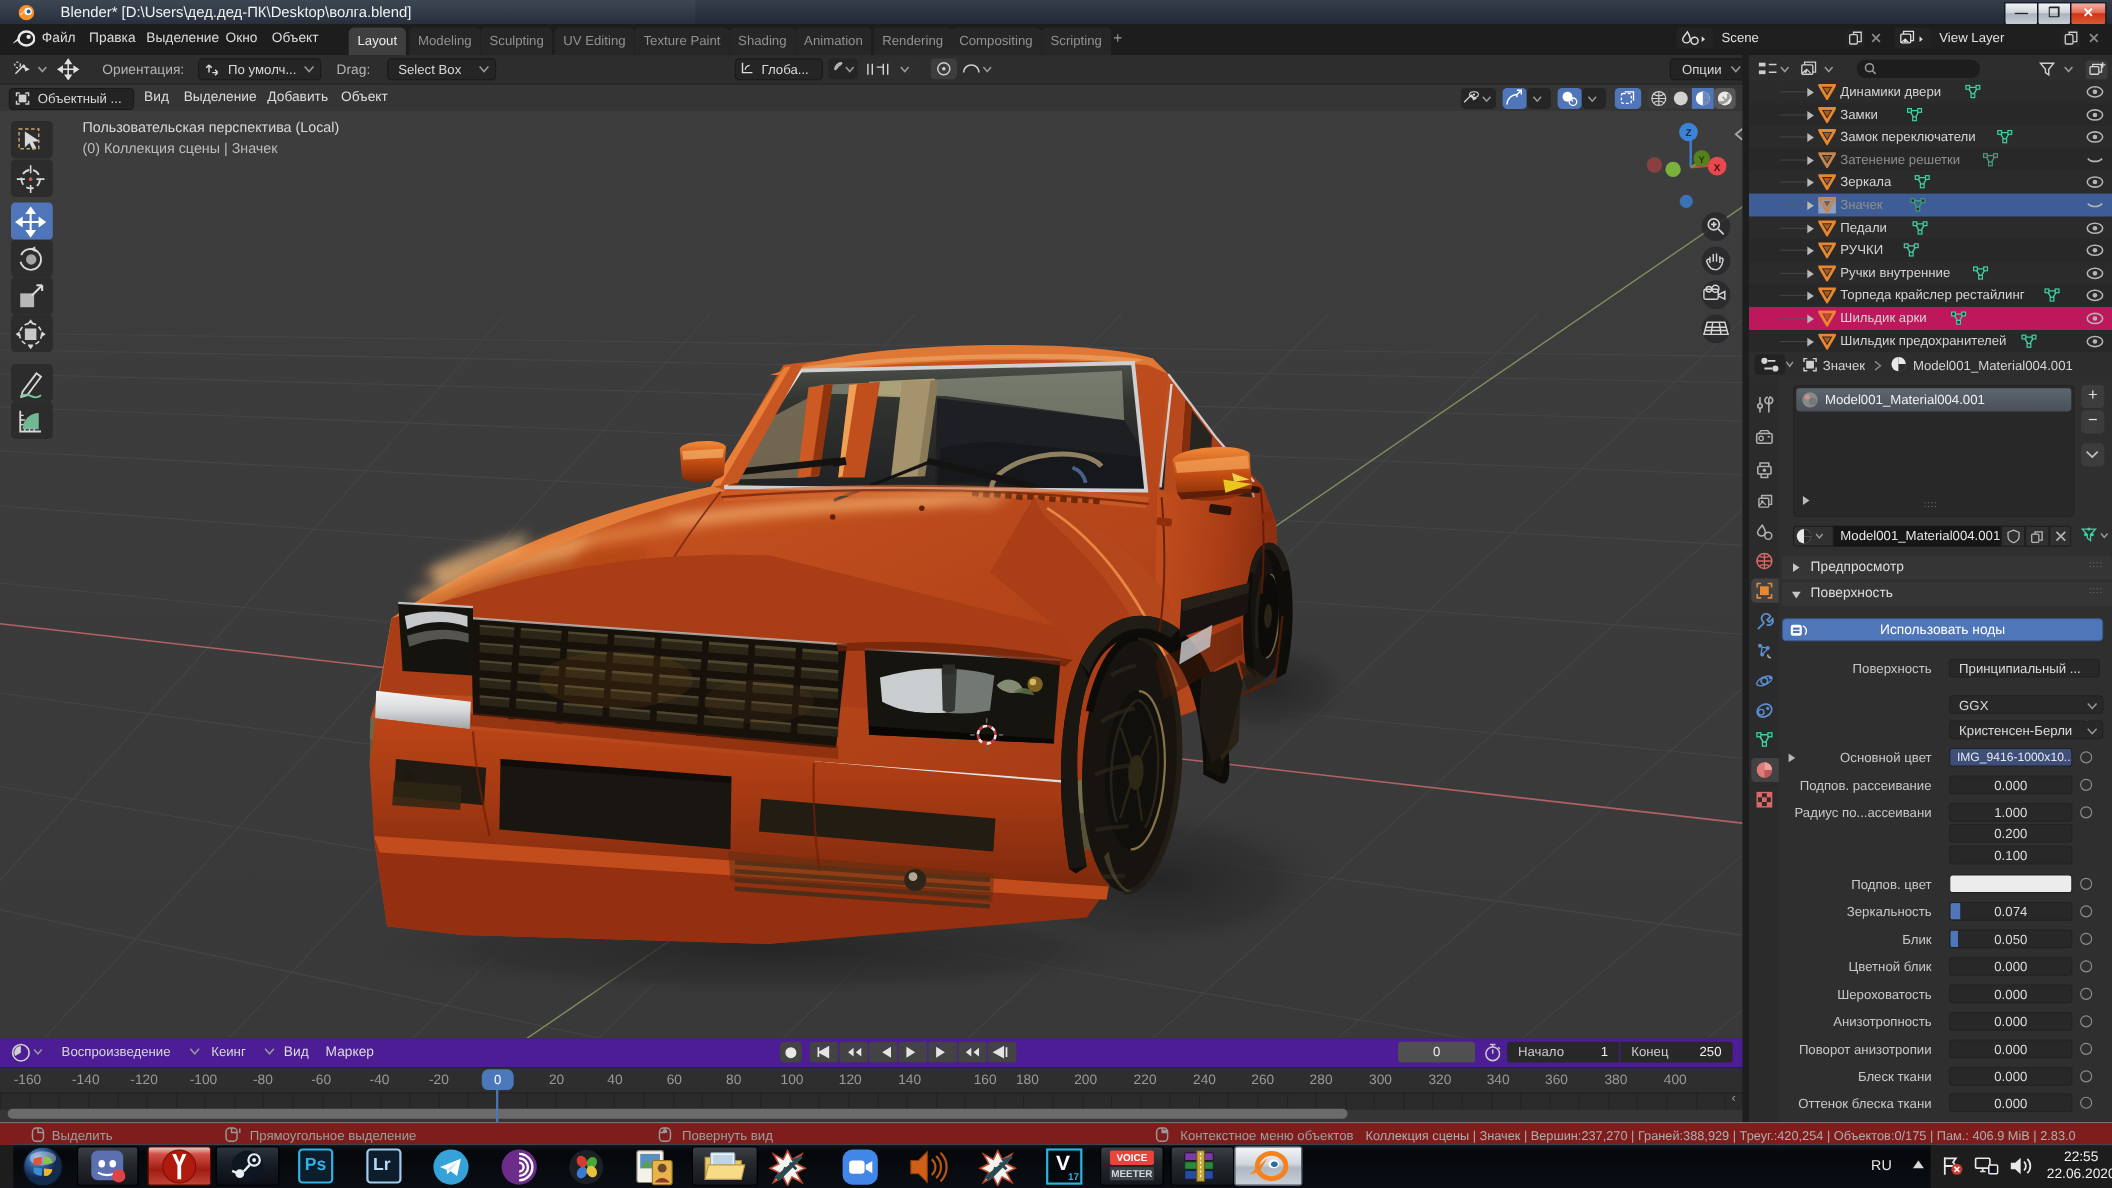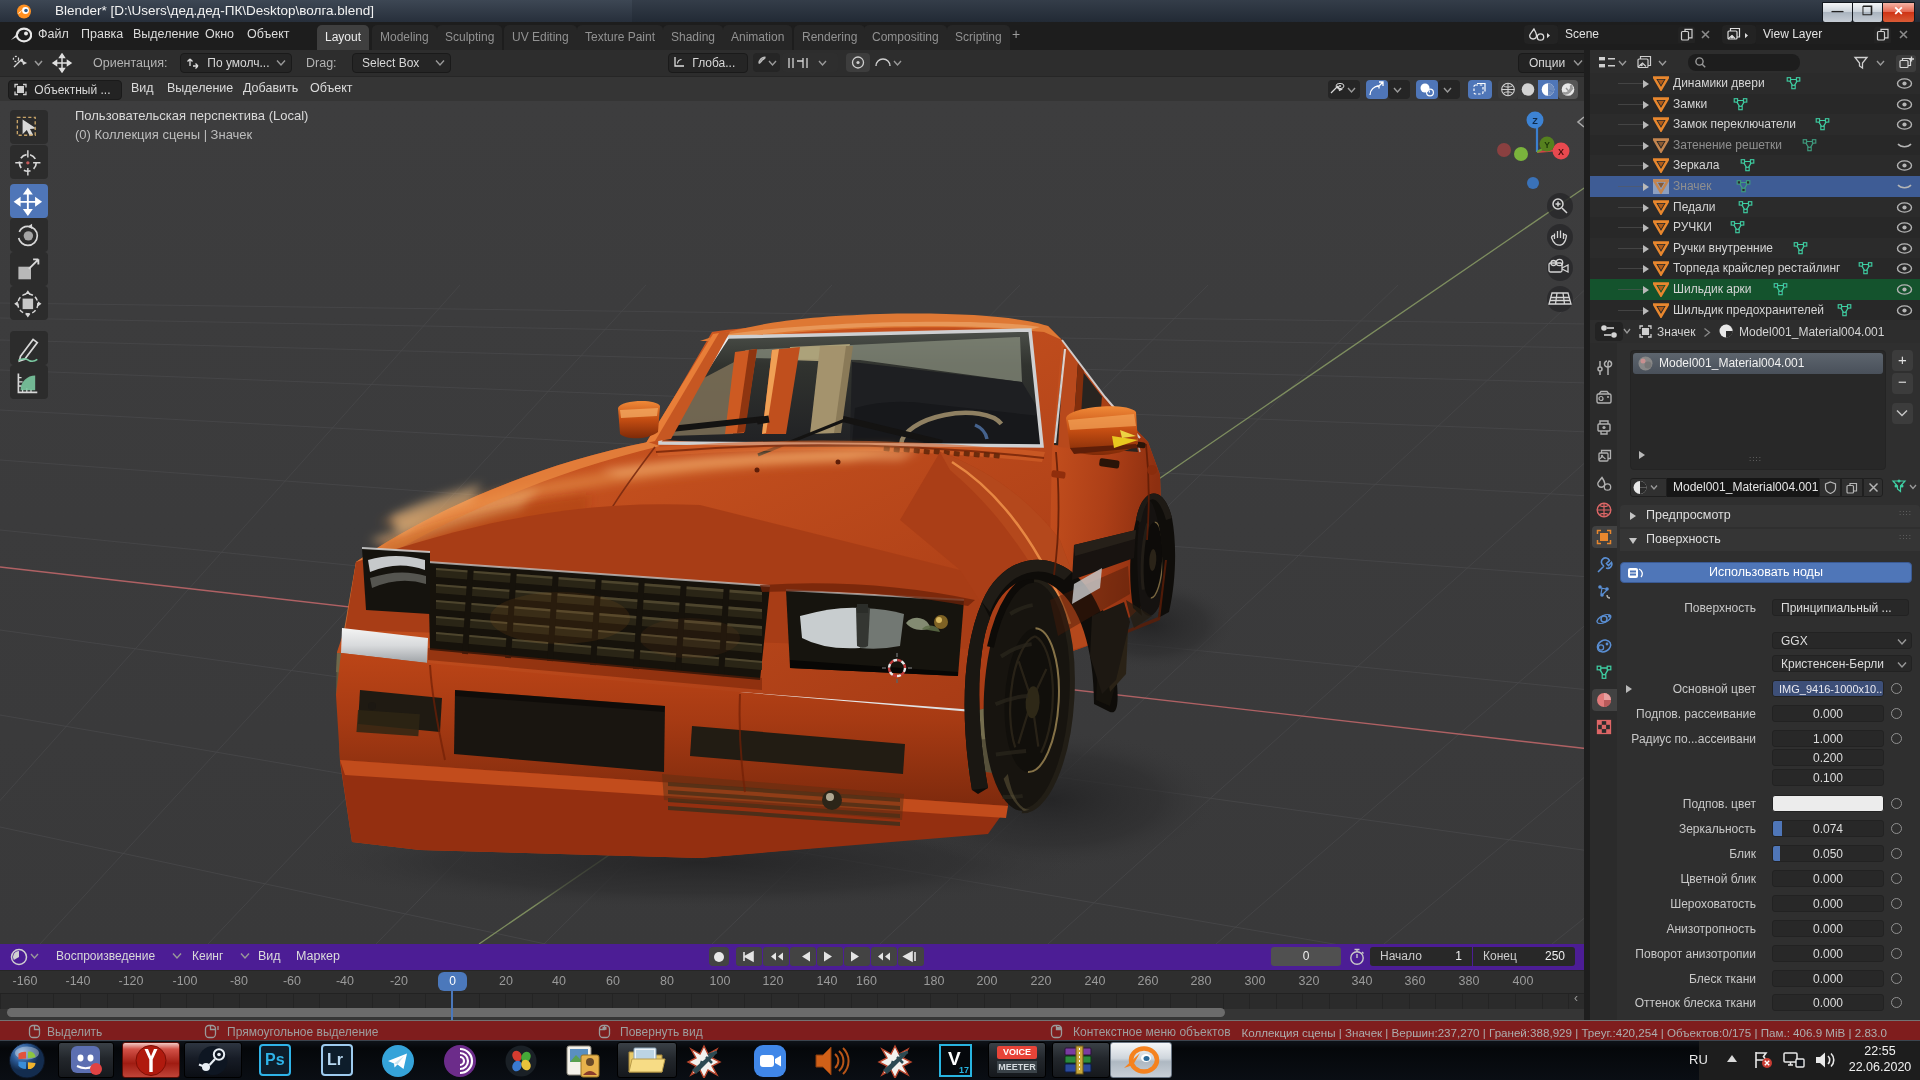--- a/index.html
+++ b/index.html
@@ -37,22 +37,22 @@
   
   #viewport{left:0;top:101px;width:1590px;height:843px;background:#3b3b3c;}
   
   #timeline{left:0;top:944px;width:1590px;height:76px;background:#353535;}
   
   #rightcol{left:1590px;top:52px;width:330px;height:968px;background:#2a2a2a;}
   
   #statusbar{left:0;top:1020px;width:1920px;height:20px;background:#7f1d1d;
     border-top:1px solid #737373;}
   
-  #taskbar{left:0;top:1040px;width:1699px;height:40px;
-    background:linear-gradient(#10141a,#05070a 20%,#0a0e14);}
+  #taskbar{left:12px;top:1040px;width:1699px;height:40px;
+    background:linear-gradient(#10141a,#05070a 20%,#0a0e14);padding-left:44px;}
   
   .orow{position:absolute;left:0;width:330px;height:21px;font-size:12px;color:#d4d4d4;}
   .orow .otxt{position:absolute;left:83px;top:3px;white-space:nowrap;}
   .oexp{position:absolute;left:53px;top:7px;width:0;height:0;
     border-left:6px solid #b9b9b9;border-top:4px solid transparent;border-bottom:4px solid transparent;}
   .otri{position:absolute;left:63px;top:3px;}
   .omesh{position:absolute;top:3px;}
   .oeye{position:absolute;left:306px;top:4px;}
   .hline{position:absolute;left:28px;top:10px;width:25px;height:1px;background:#5a5a5a;opacity:.55;}
   
@@ -696,21 +696,21 @@
         <div class="abs" style="left:267px;top:3px;width:50px;text-align:center;color:#9a9a9a;font-size:12.5px">-60</div>
         <div class="abs" style="left:320px;top:3px;width:50px;text-align:center;color:#9a9a9a;font-size:12.5px">-40</div>
         <div class="abs" style="left:374px;top:3px;width:50px;text-align:center;color:#9a9a9a;font-size:12.5px">-20</div>
         <div class="abs" style="left:481px;top:3px;width:50px;text-align:center;color:#9a9a9a;font-size:12.5px">20</div>
         <div class="abs" style="left:534px;top:3px;width:50px;text-align:center;color:#9a9a9a;font-size:12.5px">40</div>
         <div class="abs" style="left:588px;top:3px;width:50px;text-align:center;color:#9a9a9a;font-size:12.5px">60</div>
         <div class="abs" style="left:642px;top:3px;width:50px;text-align:center;color:#9a9a9a;font-size:12.5px">80</div>
         <div class="abs" style="left:695px;top:3px;width:50px;text-align:center;color:#9a9a9a;font-size:12.5px">100</div>
         <div class="abs" style="left:748px;top:3px;width:50px;text-align:center;color:#9a9a9a;font-size:12.5px">120</div>
         <div class="abs" style="left:802px;top:3px;width:50px;text-align:center;color:#9a9a9a;font-size:12.5px">140</div>
-        <div class="abs" style="left:856px;top:3px;width:50px;text-align:left;color:#9a9a9a;font-size:12.5px">160</div>
+        <div class="abs" style="left:856px;top:3px;width:50px;text-align:right;color:#9a9a9a;font-size:12.5px">160</div>
         <div class="abs" style="left:909px;top:3px;width:50px;text-align:center;color:#9a9a9a;font-size:12.5px">180</div>
         <div class="abs" style="left:962px;top:3px;width:50px;text-align:center;color:#9a9a9a;font-size:12.5px">200</div>
         <div class="abs" style="left:1016px;top:3px;width:50px;text-align:center;color:#9a9a9a;font-size:12.5px">220</div>
         <div class="abs" style="left:1070px;top:3px;width:50px;text-align:center;color:#9a9a9a;font-size:12.5px">240</div>
         <div class="abs" style="left:1123px;top:3px;width:50px;text-align:center;color:#9a9a9a;font-size:12.5px">260</div>
         <div class="abs" style="left:1176px;top:3px;width:50px;text-align:center;color:#9a9a9a;font-size:12.5px">280</div>
         <div class="abs" style="left:1230px;top:3px;width:50px;text-align:center;color:#9a9a9a;font-size:12.5px">300</div>
         <div class="abs" style="left:1284px;top:3px;width:50px;text-align:center;color:#9a9a9a;font-size:12.5px">320</div>
         <div class="abs" style="left:1337px;top:3px;width:50px;text-align:center;color:#9a9a9a;font-size:12.5px">340</div>
         <div class="abs" style="left:1390px;top:3px;width:50px;text-align:center;color:#9a9a9a;font-size:12.5px">360</div>
@@ -1006,21 +1006,21 @@
             <path d="M3 3.5 L12 3.5 L7.5 11 Z" fill="none" stroke="#3fd0a4" stroke-width="1.2"></path>
             <rect x="1.2" y="1.7" width="3.4" height="3.4" fill="#2b2b2b" stroke="#3fd0a4" stroke-width="1.1"></rect>
             <rect x="10.4" y="1.7" width="3.4" height="3.4" fill="#2b2b2b" stroke="#3fd0a4" stroke-width="1.1"></rect>
             <rect x="5.8" y="9.3" width="3.4" height="3.4" fill="#2b2b2b" stroke="#3fd0a4" stroke-width="1.1"></rect>
           </svg>
           <svg class="oeye" width="17" height="13" viewBox="0 0 17 13">
             <ellipse cx="8.5" cy="6.5" rx="7" ry="4.6" fill="none" stroke="#b5b5b5" stroke-width="1.4"></ellipse>
             <circle cx="8.5" cy="6.5" r="2.1" fill="#b5b5b5"></circle>
           </svg>
         </div>
-      <div class="orow" style="top:227.0px;background:#14532d">
+      <div class="orow" style="top:227.0px;background:#be185d">
           <div class="hline"></div>
           <div class="oexp"></div>
           <svg class="otri" width="16" height="15" viewBox="0 0 15 14">
             <path d="M1 1.5 H14 L7.5 12.5 Z" fill="none" stroke="#e8872e" stroke-width="2.4"></path>
             <path d="M4.5 3.5 H10.5 L7.5 8.5 Z" fill="#b05c1b" stroke="none"></path>
           </svg>
           <span class="otxt" style="color:#d4d4d4">Шильдик арки</span>
           <svg class="omesh" style="left:183px" width="15" height="15" viewBox="0 0 15 15">
             <path d="M3 3.5 L12 3.5 L7.5 11 Z" fill="none" stroke="#3fd0a4" stroke-width="1.2"></path>
             <rect x="1.2" y="1.7" width="3.4" height="3.4" fill="#2b2b2b" stroke="#3fd0a4" stroke-width="1.1"></rect>

